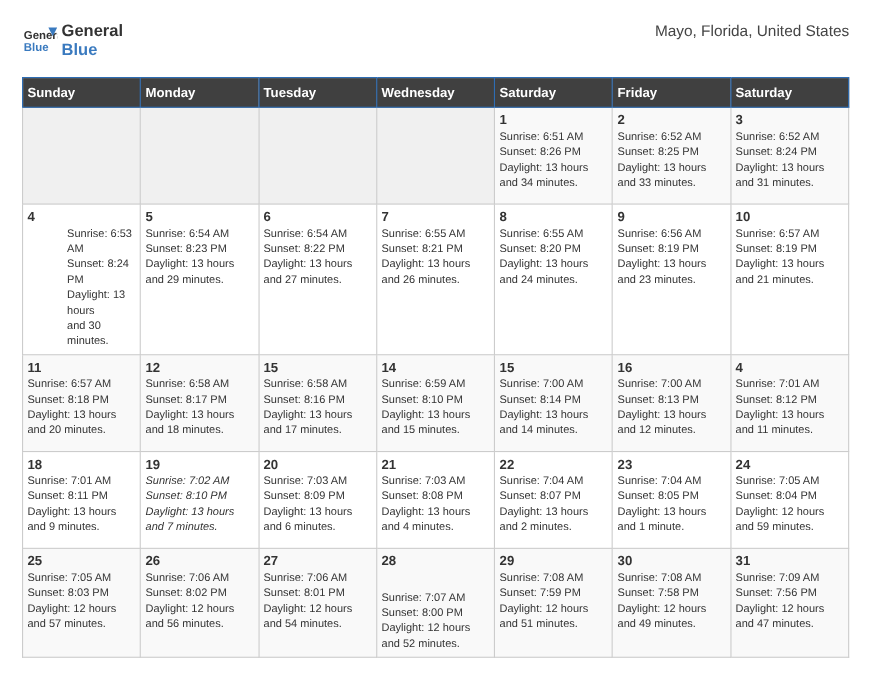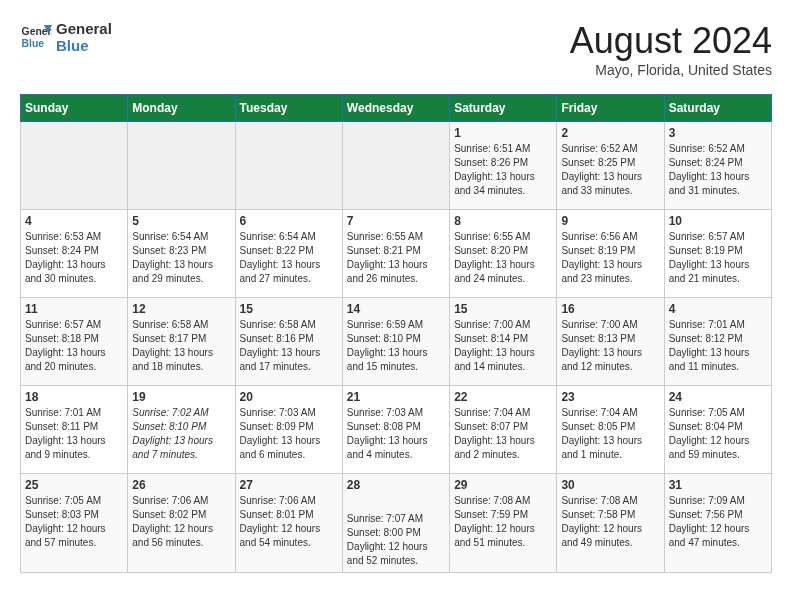--- a/index.html
+++ b/index.html
@@ -36,21 +36,21 @@
     .location {
       font-size: 14px;
       color: #444;
     }
     table {
       width: 100%;
       border-collapse: collapse;
       table-layout: fixed;
     }
     thead tr th {
-      background-color: #15803d;
+      background-color: #404040;
       color: #fff;
       font-size: 12px;
       font-weight: bold;
       padding: 6px 4px;
       text-align: left;
       border: 1px solid #2e6db4;
     }
     tbody tr td {
       border: 1px solid #ccc;
       vertical-align: top;
@@ -89,21 +89,20 @@
       <text x="2" y="18" font-size="13" font-weight="bold" fill="#333" font-family="Arial">General</text>
       <text x="2" y="32" font-size="13" font-weight="bold" fill="#3a7abf" font-family="Arial">Blue</text>
       <polygon points="30,5 40,5 35,15" fill="#3a7abf"></polygon>
     </svg>
     <div>
       <div style="font-size:15px;font-weight:bold;color:#333;">General</div>
       <div style="font-size:15px;font-weight:bold;color:#3a7abf;">Blue</div>
     </div>
   </div>
   <div class="title-block">
-    <div class="month-year">August 2024</div>
     <div class="location">Mayo, Florida, United States</div>
   </div>
 </div>
 
 <table>
   <thead>
     <tr>
     <th>Sunday</th>
         <th>Monday</th>
         <th>Tuesday</th>
@@ -137,21 +136,21 @@
           <span class="day-num">3</span>
           <div class="day-info" style="white-space: pre-line;">Sunrise: 6:52 AM
 Sunset: 8:24 PM
 Daylight: 13 hours
 and 31 minutes.</div>
         </td>
       </tr>
       <tr>
         <td>
           <span class="day-num">4</span>
-          <div class="day-info" style="white-space: pre-line;">Sunrise: 6:53 AM
+          <div class="day-info" style="white-space: pre-line; margin-left: 36px;">Sunrise: 6:53 AM
 Sunset: 8:24 PM
 Daylight: 13 hours
 and 30 minutes.</div>
         </td>
         <td>
           <span class="day-num">5</span>
           <div class="day-info" style="white-space: pre-line;">Sunrise: 6:54 AM
 Sunset: 8:23 PM
 Daylight: 13 hours
 and 29 minutes.</div>

